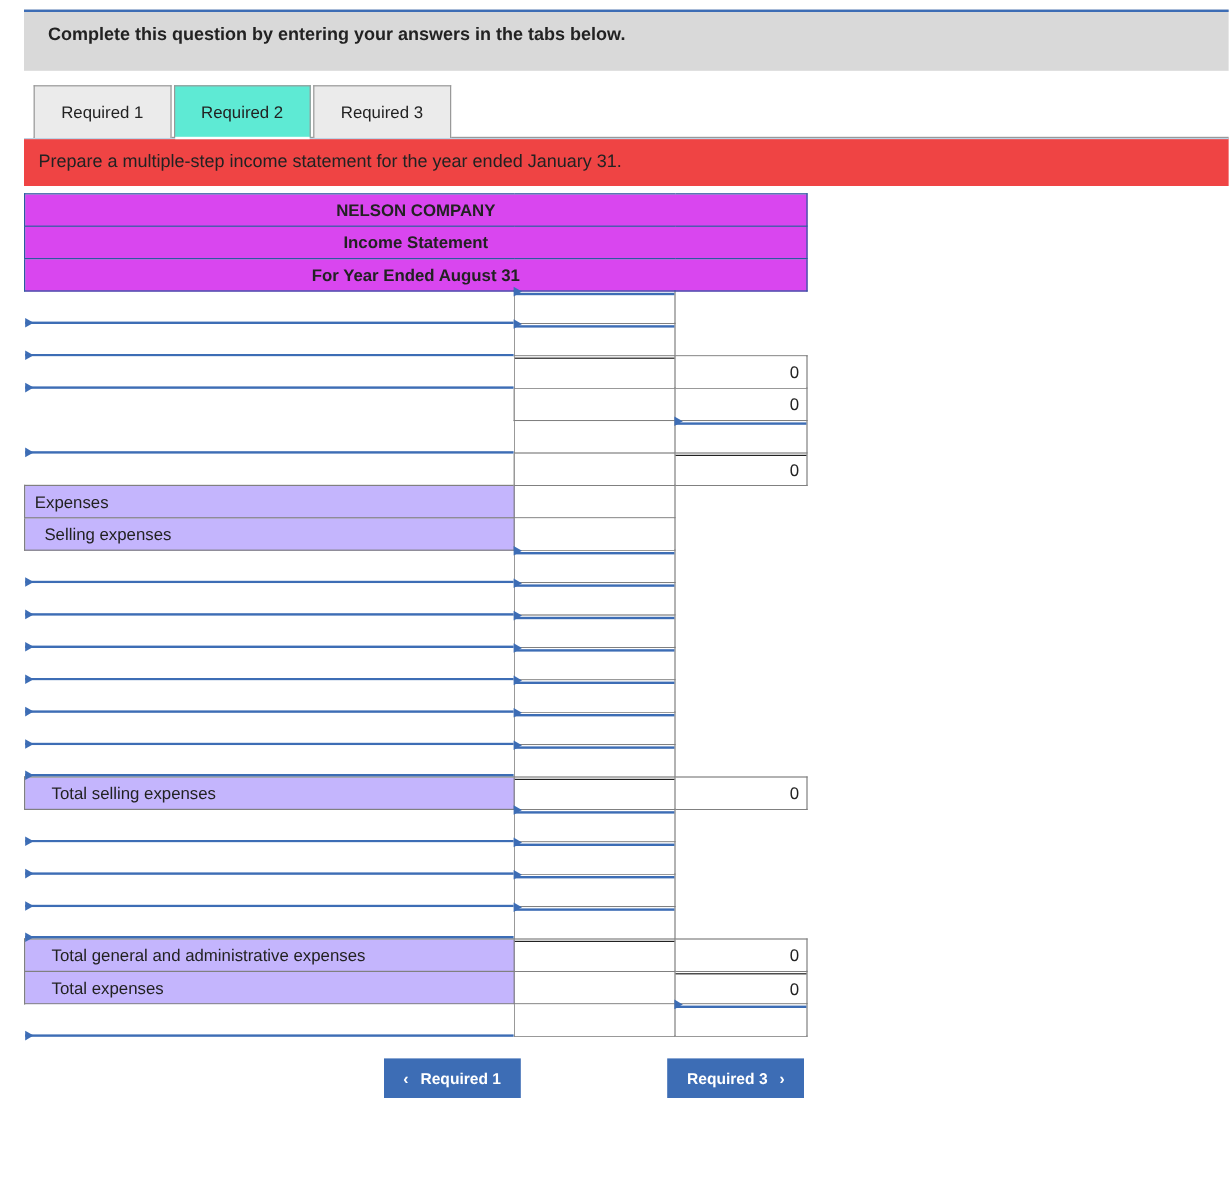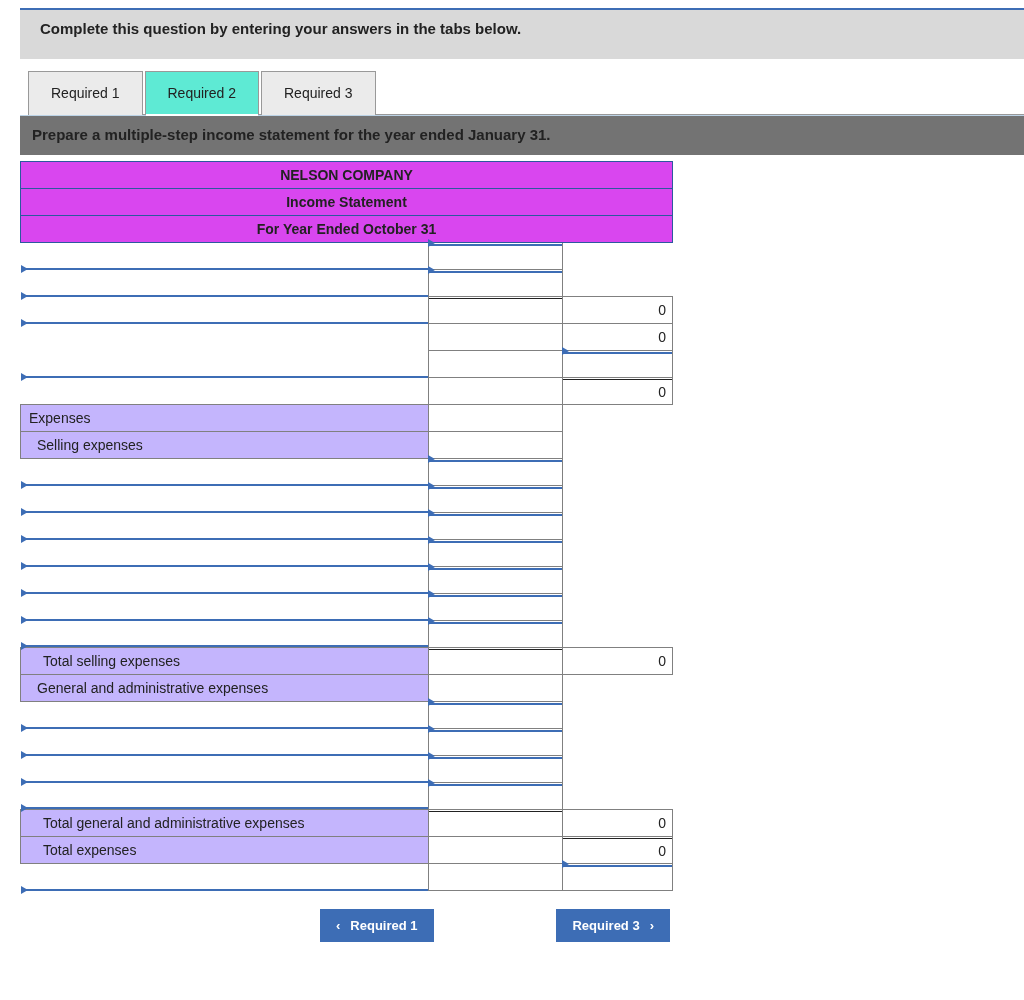--- a/index.html
+++ b/index.html
@@ -44,26 +44,25 @@
     position: relative;
   }
   .tab.active::after {
     content: "";
     position: absolute;
     left: 0; right: 0; bottom: -1px;
     height: 2px;
     background: #fff;
   }
   .subheader {
-    background: #737373;
+    background: #ef4444;
     margin: 0 0 0 20px;
     padding: 10px 12px 12px 12px;
     font-size: 15px;
     border-top: 1px solid #bcd3e6;
-    font-weight: bold;
   }
   .sheet {
     margin: 6px 0 0 20px;
     border-collapse: collapse;
   }
   .sheet td {
     padding: 0;
     height: 27px;
   }
   .col1 { width: 408px; }
@@ -190,21 +189,21 @@
       </colgroup>
 
     <tbody>
         <tr class="hdr-row">
           <td class="hdr" colspan="3">NELSON COMPANY</td>
         </tr>
     <tr class="hdr-row">
           <td class="hdr" colspan="3">Income Statement</td>
         </tr>
     <tr class="hdr-row">
-          <td class="hdr" colspan="3">For Year Ended October 31</td>
+          <td class="hdr" colspan="3">For Year Ended August 31</td>
         </tr>
 
     <tr>
       <td class="edit-bottom arrow"></td>
       <td class="boxcell edit">
             <div class="boxinner"></div>
           </td>
       <td class="blank"></td>
     </tr>
     <tr>
@@ -317,27 +316,20 @@
         </tr>
 
     <tr>
       <td class="labelcell indent2">Total selling expenses</td>
       <td class="boxcell">
             <div class="boxinner underline-top"></div>
           </td>
       <td class="boxcell">
             <div class="boxinner right">0</div>
           </td>
-    </tr>
-    <tr>
-      <td class="labelcell indent">General and administrative expenses</td>
-      <td class="boxcell">
-            <div class="boxinner"></div>
-          </td>
-      <td class="blank"></td>
     </tr>
 
     <tr>
           <td class="edit-bottom arrow"></td>
           <td class="boxcell edit">
             <div class="boxinner"></div>
           </td>
           <td class="blank"></td>
         </tr>
     <tr>

